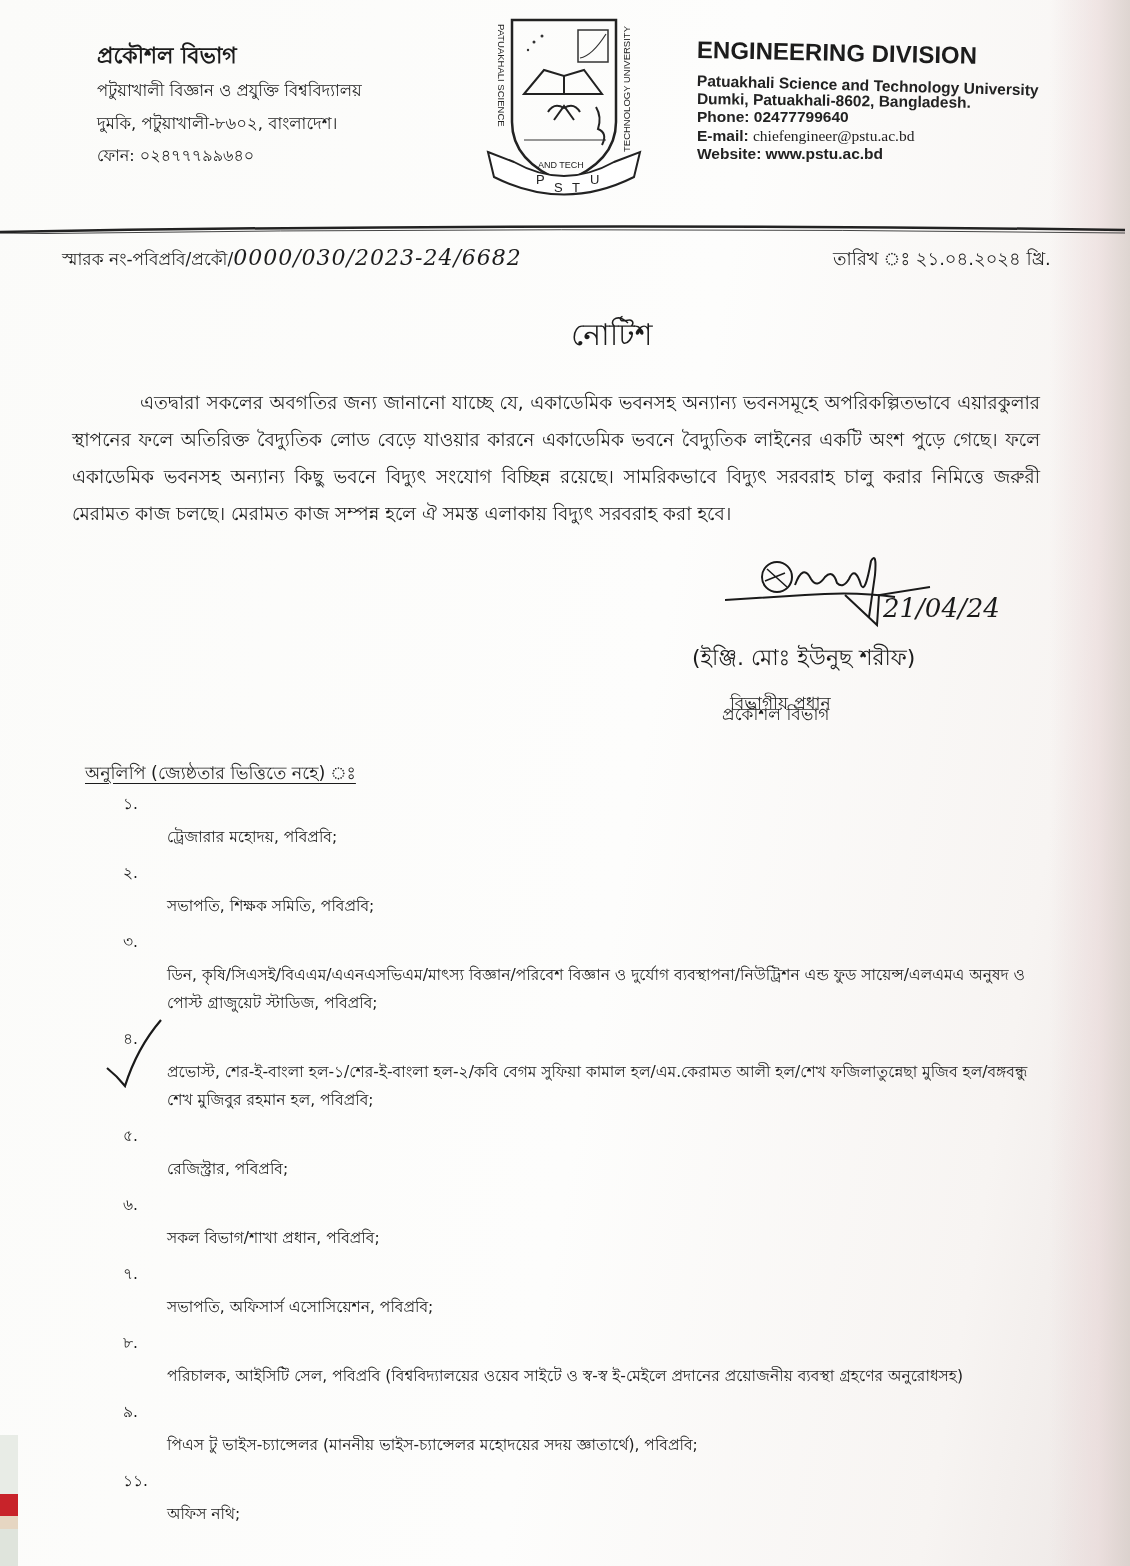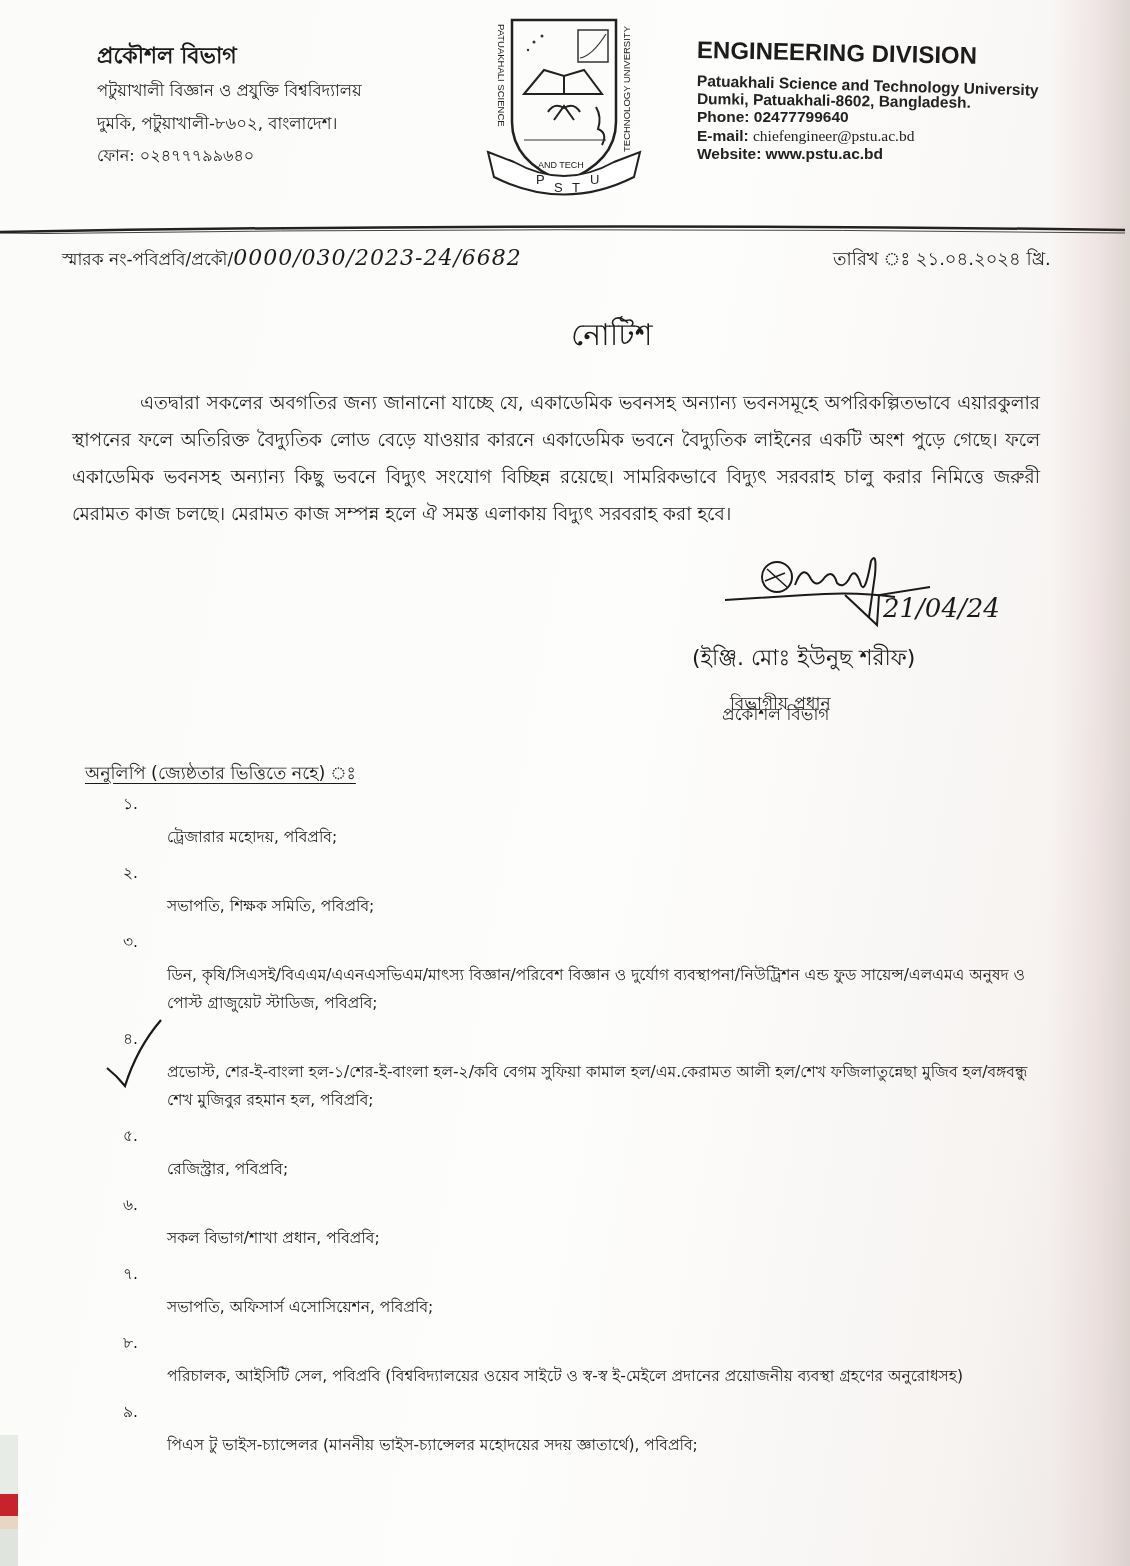--- a/index.html
+++ b/index.html
@@ -170,17 +170,21 @@
       <span class="cc-text">সভাপতি, অফিসার্স এসোসিয়েশন, পবিপ্রবি;</span>
     </div>
   <div class="cc-item">
       <span class="cc-num">৮.</span>
       <span class="cc-text">পরিচালক, আইসিটি সেল, পবিপ্রবি (বিশ্ববিদ্যালয়ের ওয়েব সাইটে ও স্ব-স্ব ই-মেইলে প্রদানের প্রয়োজনীয় ব্যবস্থা গ্রহণের অনুরোধসহ)</span>
     </div>
   <div class="cc-item">
       <span class="cc-num">৯.</span>
       <span class="cc-text">পিএস টু ভাইস-চ্যান্সেলর (মাননীয় ভাইস-চ্যান্সেলর মহোদয়ের সদয় জ্ঞাতার্থে), পবিপ্রবি;</span>
     </div>
+  <div class="cc-item">
+      <span class="cc-num">১১.</span>
+      <span class="cc-text">অফিস নথি;</span>
+    </div>
 </div>
 
 <svg class="abs tick" viewBox="0 0 60 70">
   <path d="M4,50 Q14,58 22,68 Q34,30 58,2" fill="none" stroke="#1a1a1a" stroke-width="2.2"></path>
 </svg>
 
 </body></html>

